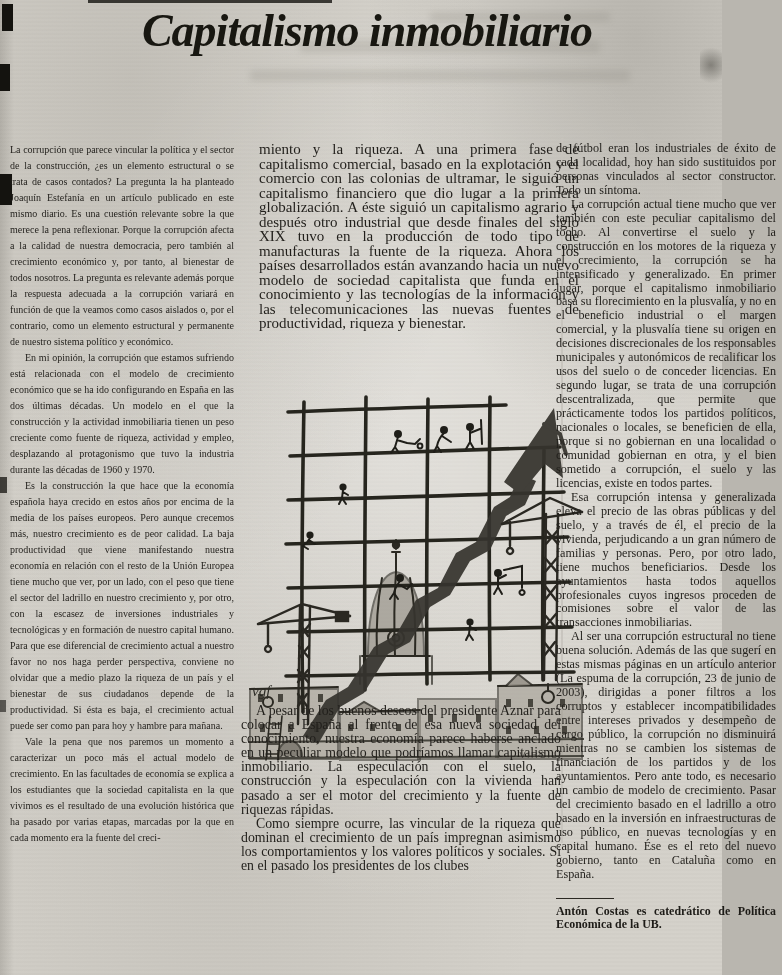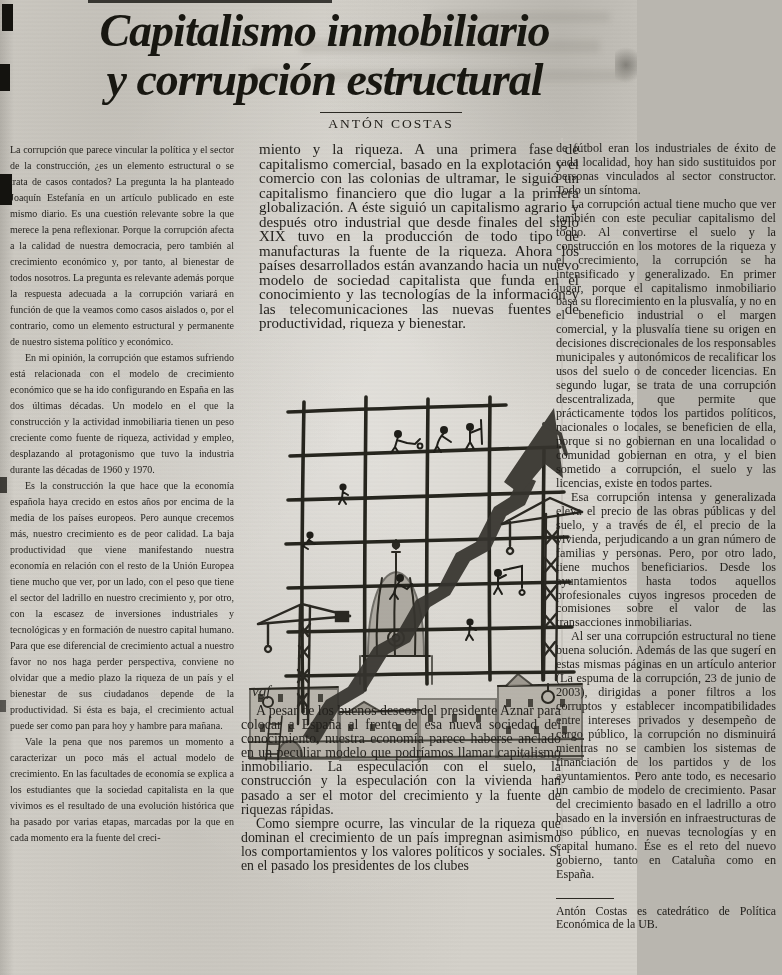--- a/index.html
+++ b/index.html
@@ -1,18 +1,18 @@
 <!DOCTYPE html>
 <html lang="es"><head>
 <meta charset="utf-8">
 <style>
   html,body{margin:0;padding:0;}
   body{width:782px;height:975px;overflow:hidden;background:#b9b6af;}
   .page{
-    position:relative;width:637px;height:975px;
+    position:relative;width:722px;height:975px;
     font-family:"Liberation Serif","DejaVu Serif",serif;
     color:#211f1b;
     background:
       radial-gradient(ellipse at 18% 8%, rgba(110,106,97,.20), transparent 42%),
       radial-gradient(ellipse at 88% 4%, rgba(95,92,85,.26), transparent 30%),
       radial-gradient(ellipse at 55% 45%, rgba(255,255,255,.30), transparent 62%),
       radial-gradient(ellipse at 30% 85%, rgba(120,116,108,.14), transparent 45%),
       linear-gradient(90deg, rgba(88,85,78,.22) 0, transparent 14px),
       repeating-linear-gradient(0deg, rgba(0,0,0,.015) 0 2px, transparent 2px 4px),
       linear-gradient(#d8d5ce,#d4d1ca);
@@ -55,46 +55,42 @@
   .figure{position:absolute;left:232px;top:378px;width:336px;height:368px;margin:16px;}
   .figure svg{display:block;width:336px;height:368px;}
   .credit{
     position:absolute;right:22px;bottom:2px;
     font-family:"Liberation Sans","DejaVu Sans",sans-serif;
     font-size:9px;font-weight:normal;letter-spacing:1.5px;color:#4c4a45;
   }
   
   .author-note{margin-top:16px;}
   .note-rule{width:58px;border-top:1.6px solid #2b2923;margin:0 0 6px 0;}
-  .author-note p{font-size:11.9px;line-height:13.8px;font-weight:normal;text-indent:0;color:#1d1b17;}
+  .author-note p{font-size:11.9px;line-height:13.8px;font-weight:bold;text-indent:0;color:#1d1b17;}
 </style>
 </head>
 <body>
 
 <div class="page">
 
   <div class="artifact a1"></div>
   <div class="artifact a2"></div>
   <div class="artifact a3"></div>
   <div class="artifact a4"></div>
   <div class="artifact a5"></div>
   <div class="artifact a6"></div>
   <div class="artifact a7"></div>
   <div class="crease"></div>
   <div class="ghost g1"></div>
   <div class="ghost g2"></div>
   <div class="ghost g3"></div>
 
   <h1 class="title">
     <span>Capitalismo inmobiliario</span>
-    <span>y corrupción estructural</span>
   </h1>
-  <div class="byline-wrap">
-    <span>ANTÓN COSTAS</span>
-  </div>
 
   <div class="col col1">
     <p class="noindent">La corrupción que parece vincular la política y el sector de la construcción, ¿es un elemento estructural o se trata de casos contados? La pregunta la ha planteado Joaquín Estefanía en un artículo publicado en este mismo diario. Es una cuestión relevante sobre la que merece la pena reflexionar. Porque la corrupción afecta a la calidad de nuestra democracia, pero también al crecimiento económico y, por tanto, al bienestar de todos nosotros. La pregunta es relevante además porque la respuesta adecuada a la corrupción variará en función de que la veamos como casos aislados o, por el contrario, como un elemento estructural y permanente de nuestro sistema político y económico.</p>
     <p>En mi opinión, la corrupción que estamos sufriendo está relacionada con el modelo de crecimiento económico que se ha ido configurando en España en las dos últimas décadas. Un modelo en el que la construcción y la actividad inmobiliaria tienen un peso creciente como fuente de riqueza, actividad y empleo, desplazando al protagonismo que tuvo la industria durante las décadas de 1960 y 1970.</p>
     <p>Es la construcción la que hace que la economía española haya crecido en estos años por encima de la media de los países europeos. Pero aunque crecemos más, nuestro crecimiento es de peor calidad. La baja productividad que viene manifestando nuestra economía en relación con el resto de la Unión Europea tiene mucho que ver, por un lado, con el peso que tiene el sector del ladrillo en nuestro crecimiento y, por otro, con la escasez de inversiones industriales y tecnológicas y en formación de nuestro capital humano. Para que ese diferencial de crecimiento actual a nuestro favor no nos haga perder perspectiva, conviene no olvidar que a medio plazo la riqueza de un país y el bienestar de sus ciudadanos depende de la productividad. Si ésta es baja, el crecimiento actual puede ser como pan para hoy y hambre para mañana.</p>
     <p>Vale la pena que nos paremos un momento a caracterizar un poco más el actual modelo de crecimiento. En las facultades de economía se explica a los estudiantes que la sociedad capitalista en la que vivimos es el resultado de una evolución histórica que ha pasado por varias etapas, marcadas por la que en cada momento era la fuente del creci-</p>
   </div>
 
   <div class="col col2top">
     <p class="noindent">miento y la riqueza. A una primera fase de capitalismo comercial, basado en la explotación y el comercio con las colonias de ultramar, le siguió un capitalismo financiero que dio lugar a la primera globalización. A éste siguió un capitalismo agrario y después otro industrial que desde finales del siglo XIX tuvo en la producción de todo tipo de manufacturas la fuente de la riqueza. Ahora los países desarrollados están avanzando hacia un nuevo modelo de sociedad capitalista que funda en el conocimiento y las tecnologías de la información y las telecomunicaciones las nuevas fuentes de productividad, riqueza y bienestar.</p>

